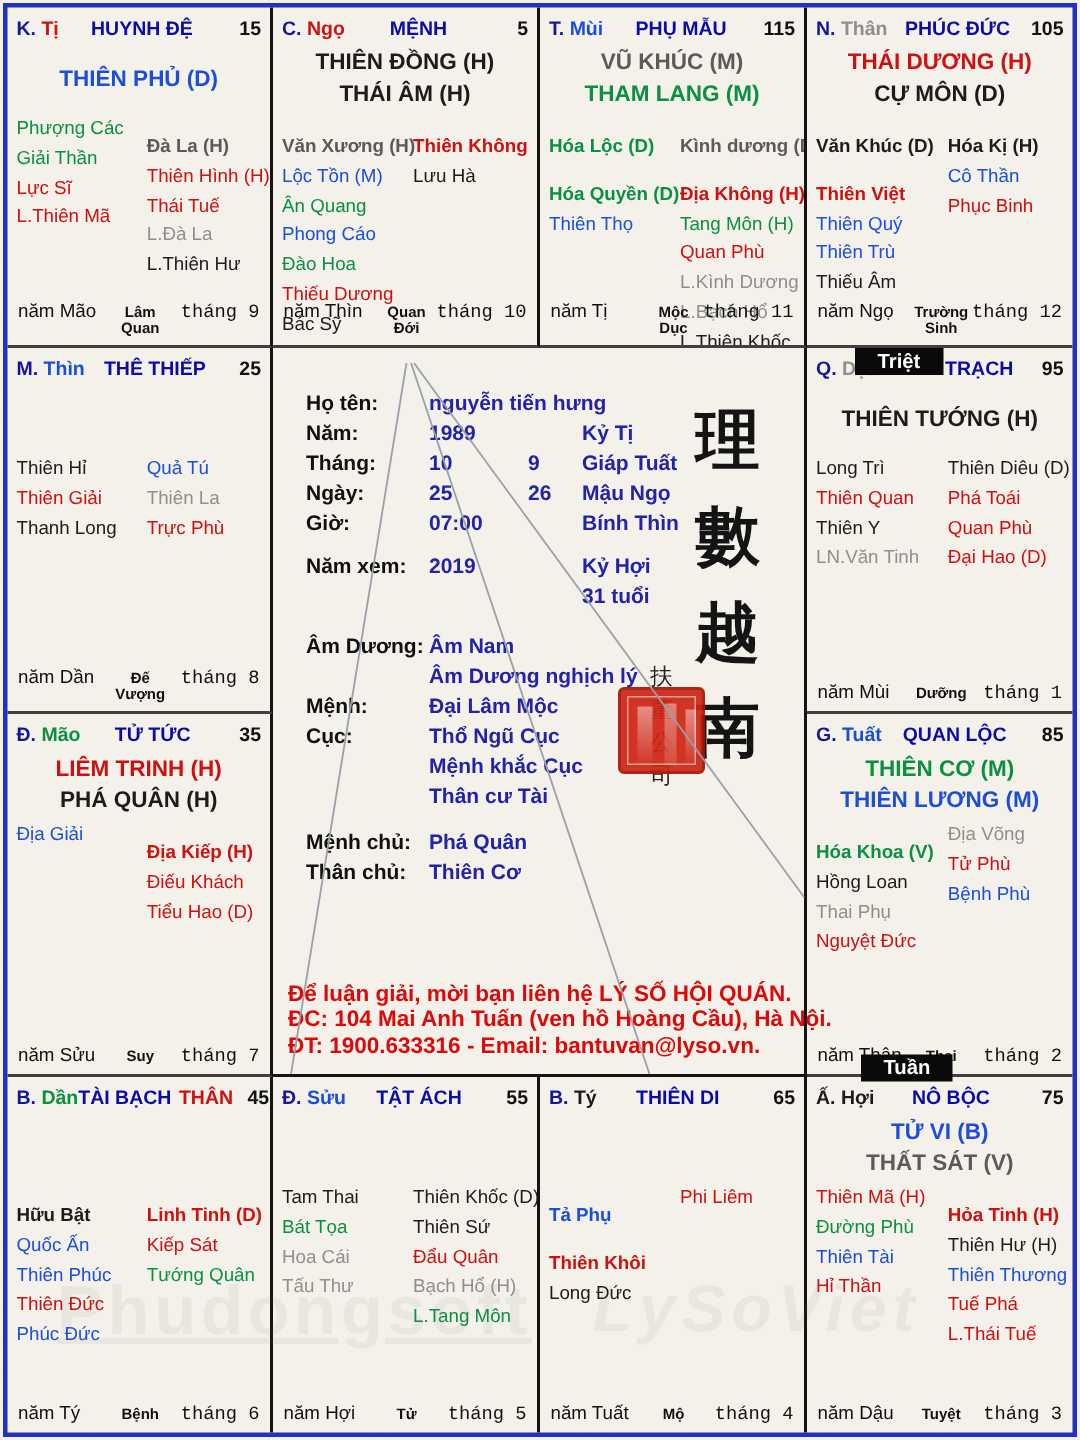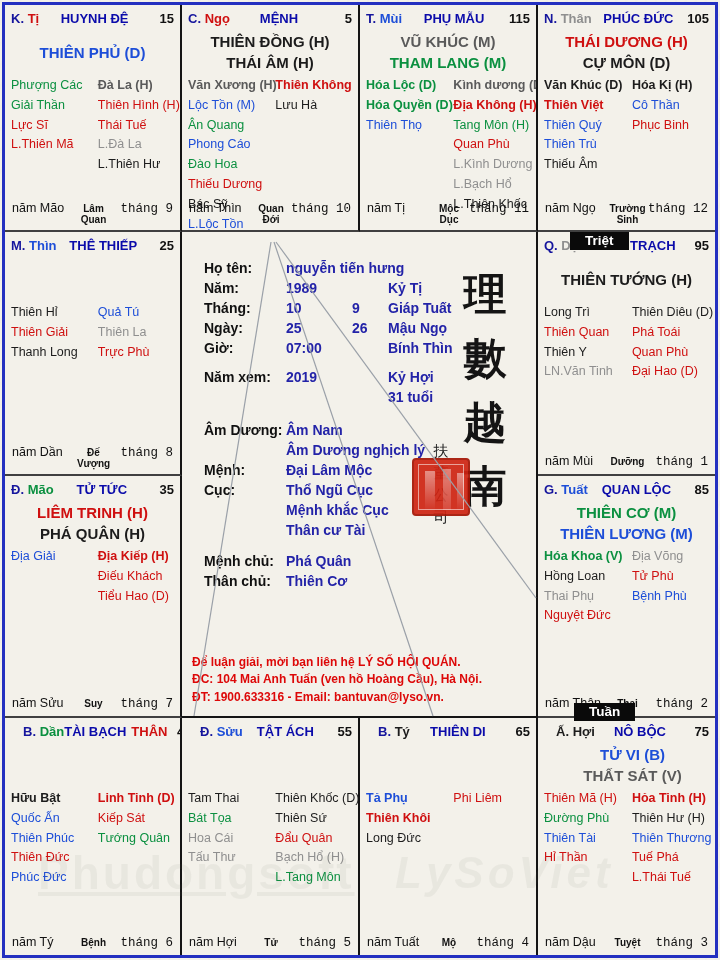--- a/index.html
+++ b/index.html
@@ -2,21 +2,21 @@
 <html><head>
 <meta charset="utf-8">
 <style>
   * { margin:0; padding:0; box-sizing:border-box; }
   body { font-family:"Liberation Sans", sans-serif; background:#ddd; }
   .screen { position:relative; width:720px; height:960px; background:#f3f1ea; overflow:hidden; }
   .board { position:absolute; inset:2px; border:3px solid #2330c0; background:#f3f1ea; }
   .grid { position:absolute; inset:0; display:grid; grid-template-columns:177px 178px 178px 1fr; grid-template-rows:227px 244px 242px 1fr; }
   .cell { position:relative; border-right:2px solid #141414; border-bottom:2px solid #404040; overflow:hidden; }
   .cell.c4 { border-right:none; }
-  .cell.r4 { border-bottom:none;padding-left:12px; }
+  .cell.r4 { border-bottom:none; }
   .center-panel { grid-column:2/4; grid-row:2/4; position:relative; border-right:2px solid #141414; border-bottom:2px solid #141414; }
 
   .hdr { display:flex; align-items:flex-start; padding:6px 6px 0 6px; font-size:13px; font-weight:bold; line-height:16px; }
   .hdr .stemgrp { white-space:nowrap; }
   .hdr .housegrp { flex:1; text-align:center; color:#0b0baa; white-space:nowrap; }
   .hdr .num { min-width:24px; text-align:right; color:#111; }
   .hdr .extra { color:#cf1010; margin-left:5px; }
 
   .mains { height:46px; margin-top:2px; display:flex; flex-direction:column; justify-content:center; text-align:center; }
   .main-star { display:block; font-size:15px; font-weight:bold; line-height:21px; white-space:nowrap; }
@@ -32,32 +32,32 @@
   .ftr .f3 { width:60px; text-align:right;font-family:Liberation Mono, monospace; }
 
   
   .c-red { color:#cf1010; }
   .c-orange { color:#1d4ed8; }
   .c-green { color:#0b9040; }
   .c-gray { color:#8f8f8f; }
   .c-dgray { color:#5a5a5a; font-weight:bold; }
   .c-black { color:#1c1c1c; }
   .c-navy { color:#15159d; }
-  .bold { font-weight:bold; }
+  .bold { font-weight:bold;margin-top:12px; }
 
   
   .info { position:absolute; left:0; top:26px; right:0; }
   .irow { display:flex; padding-left:22px; font-size:14px; font-weight:bold; line-height:20px; white-space:nowrap; }
   .irow .lbl { width:82px; color:#101010; }
   .irow .v1 { width:66px; color:#2323a8; }
   .irow .v2 { width:36px; color:#2323a8; }
   .irow .v3 { color:#2323a8; }
   .gap-s { height:9px; } .gap-m { height:13px; } .gap-l { height:11px; }
 
-  .contact { position:absolute; left:10px; bottom:10px; font-size:12px; font-weight:bold; color:#dd0808; line-height:17.5px; white-space:nowrap; }
+  .contact { position:absolute; left:10px; bottom:10px; font-size:15px; font-weight:bold; color:#dd0808; line-height:17.5px; white-space:nowrap; }
 
   .calli { position:absolute; right:22px; top:30px; width:58px; text-align:center; font-family:"DejaVu Serif", serif; }
   .calli .ch { display:block; font-size:43px; line-height:64px; color:#141414; font-weight:bold; }
   .calli-side { position:absolute; right:86px; top:208px; width:18px; font-family:"DejaVu Serif", serif; font-size:15px; line-height:22px; color:#222; text-align:center; word-break:break-all; }
   .seal { position:absolute; right:66px; top:226px; width:58px; height:58px; background:#cf2413; border:2px solid #a51505; border-radius:4px; opacity:0.92; }
   .seal::after { content:""; position:absolute; inset:4px; border:1px solid rgba(255,255,255,.55);
     background:
       linear-gradient(rgba(255,255,255,.45),rgba(255,255,255,0)) 6px 6px/10px 40px no-repeat,
       linear-gradient(rgba(255,255,255,.4),rgba(255,255,255,.1)) 24px 4px/8px 44px no-repeat,
       linear-gradient(rgba(255,255,255,.45),rgba(255,255,255,0)) 38px 8px/9px 38px no-repeat; }

